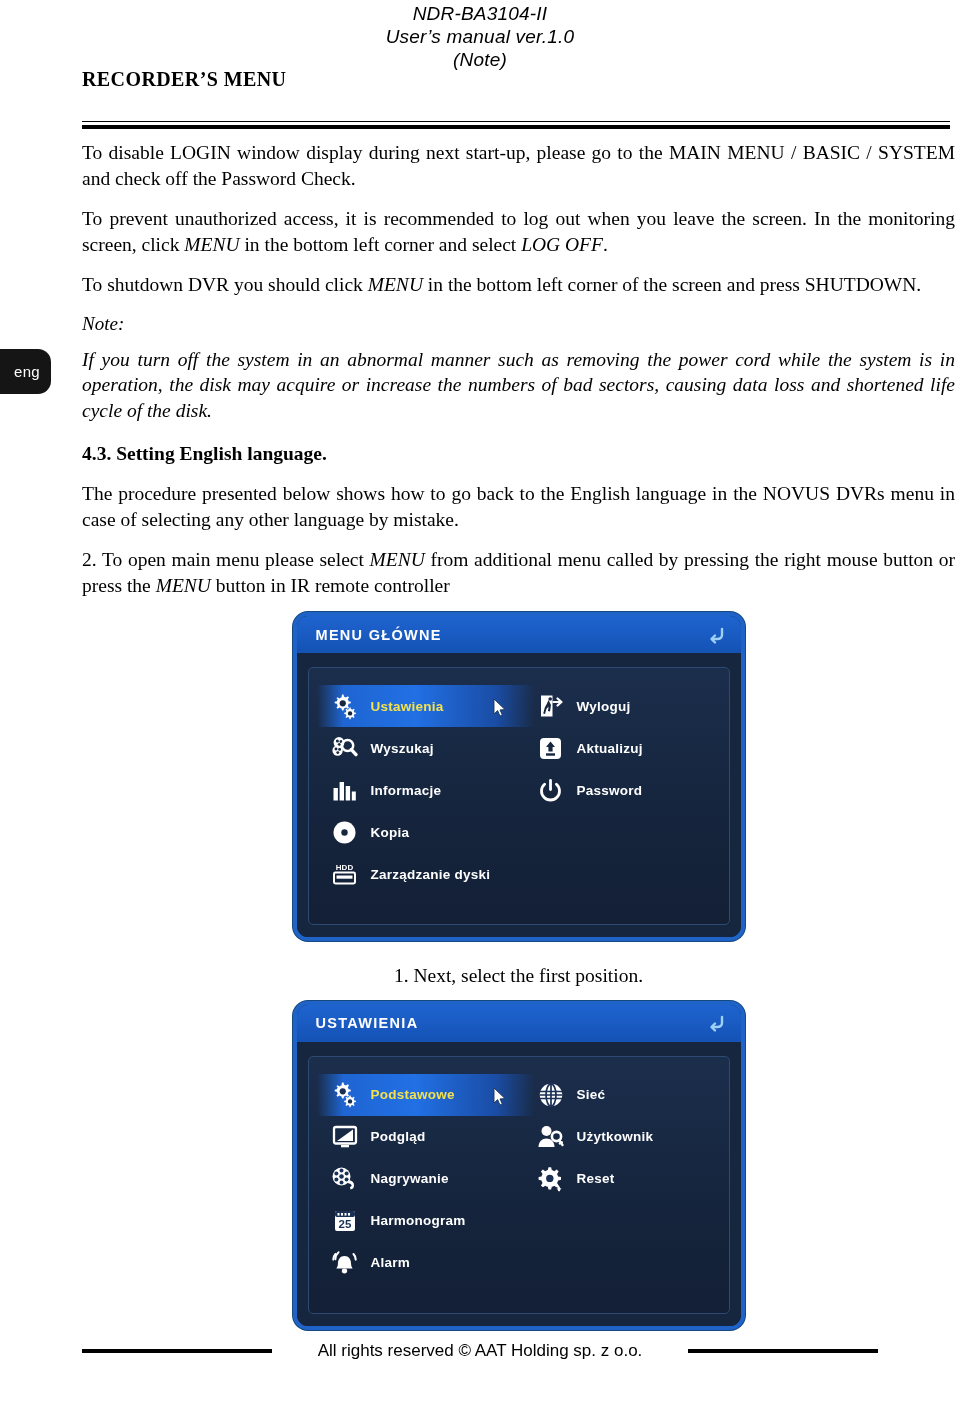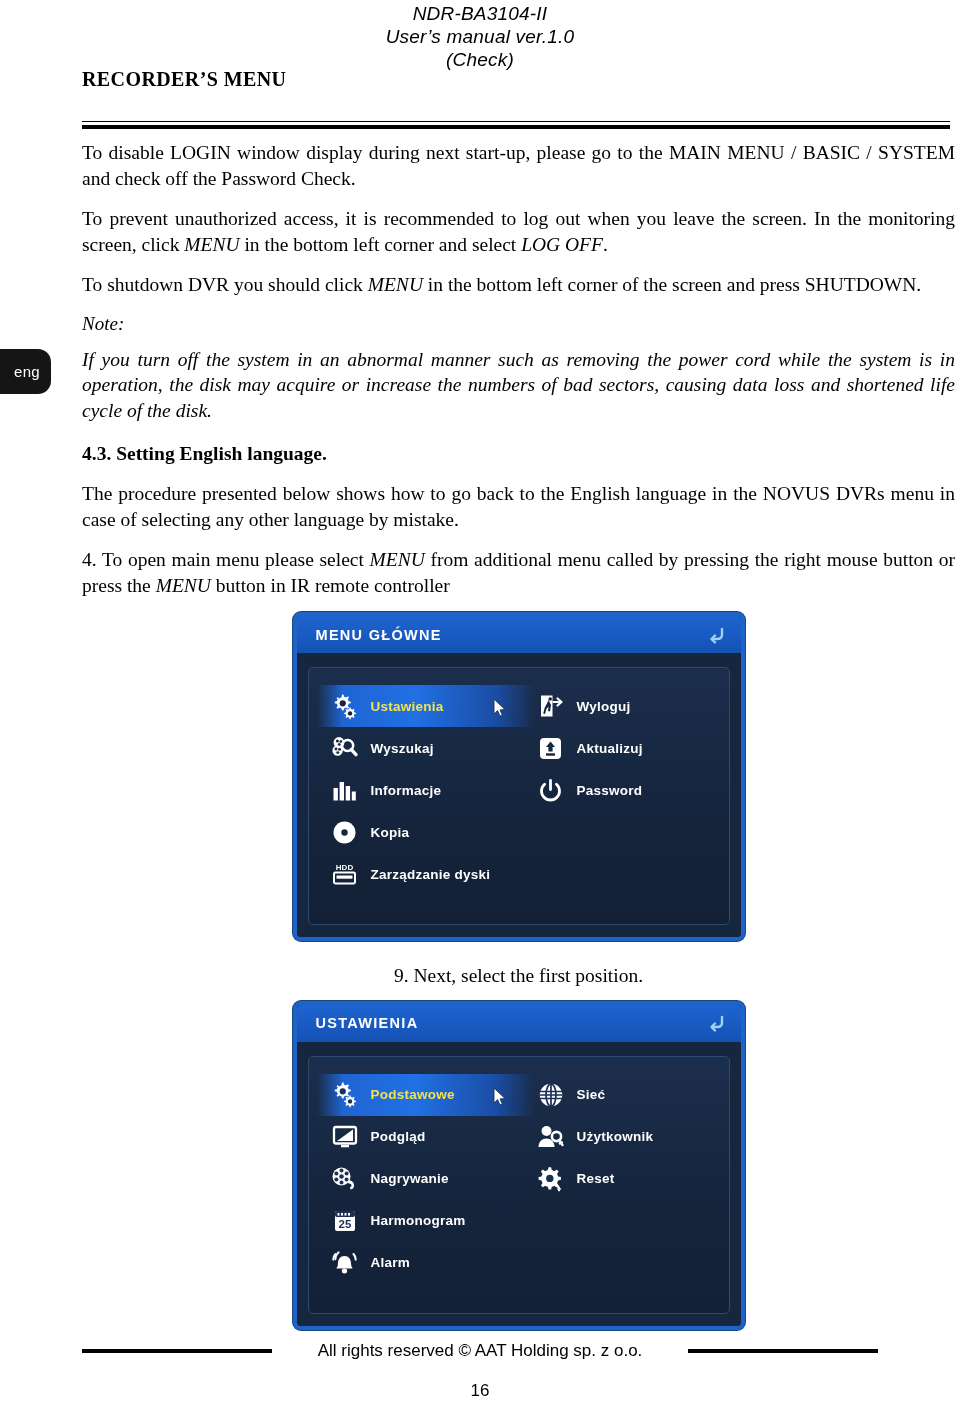--- a/index.html
+++ b/index.html
@@ -107,21 +107,21 @@
     font-size: 19.5px;
     line-height: 25.5px;
     text-align: justify;
   }
 
   
   .shot-wrap { display: flex; justify-content: center; }
   .dvr {
     width: 452px;
     border: 4px solid #1f63c8;
-    border-radius: 8px;
+    border-radius: 15px;
     background: #16263f;
     overflow: hidden;
     position: relative;
     box-shadow: 0 0 0 1px #15497f;
   }
   .dvr-titlebar {
     height: 37px;
     background: linear-gradient(to bottom, #1e63cf 0%, #1a5cc4 45%, #1452b4 100%);
     display: flex;
     align-items: center;
@@ -230,21 +230,21 @@
     font-size: 17px;
   }
 </style>
 </head>
 <body>
 
 <div class="page-header">
   <div class="doc-id">
     <div>NDR-BA3104-II</div>
     <div>User’s manual ver.1.0</div>
-    <div>(Check)</div>
+    <div>(Note)</div>
   </div>
   <div class="chapter-title">RECORDER’S MENU</div>
   <div class="rule-group">
     <div class="rule-thin"></div>
     <div class="rule-gap"></div>
     <div class="rule-thick"></div>
   </div>
 </div>
 
 <div class="lang-tab">
@@ -270,21 +270,21 @@
 
   <p class="note-body">If you turn off the system in an abnormal manner such as removing the power cord while the system is in operation, the disk may acquire or increase the numbers of bad sectors, causing data loss and shortened life cycle of the disk.</p>
 
   <h2 class="section-heading">4.3. Setting English language.</h2>
 
   <p class="para">
     <span>The procedure presented below shows how to go back to the English language in the NOVUS DVRs menu in case of selecting any other language by mistake.</span>
   </p>
 
   <p class="step">
-    <span>4. To open main menu please select </span><span class="it">MENU</span><span> from additional menu called by pressing the right mouse button or press the </span><span class="it">MENU</span><span> button in IR remote controller</span>
+    <span>2. To open main menu please select </span><span class="it">MENU</span><span> from additional menu called by pressing the right mouse button or press the </span><span class="it">MENU</span><span> button in IR remote controller</span>
   </p>
 
   <div class="shot-wrap" style="margin-top:14px;">
     <div class="dvr">
       <div class="dvr-titlebar">
         <span class="dvr-title">MENU GŁÓWNE</span>
         <span>
           <svg class="back-arrow" viewBox="0 0 20 20" fill="none" stroke="#9fd0f5" stroke-width="2.4" stroke-linecap="round" stroke-linejoin="round">
             <path d="M15 4 L15 10 Q15 14 10 14 L5 14"></path>
             <path d="M8 10.5 L4.5 14 L8 17.5"></path>
@@ -399,21 +399,21 @@
               </div>
 
             </div>
           </div>
         </div>
       </div>
     </div>
   </div>
 
   <p class="step" style="margin-top:22px; text-align:center;">
-    <span>9. Next, select the first position.</span>
+    <span>1. Next, select the first position.</span>
   </p>
 
   <div class="shot-wrap" style="margin-top:12px;">
     <div class="dvr">
       <div class="dvr-titlebar">
         <span class="dvr-title">USTAWIENIA</span>
         <span>
           <svg class="back-arrow" viewBox="0 0 20 20" fill="none" stroke="#9fd0f5" stroke-width="2.4" stroke-linecap="round" stroke-linejoin="round">
             <path d="M15 4 L15 10 Q15 14 10 14 L5 14"></path>
             <path d="M8 10.5 L4.5 14 L8 17.5"></path>
@@ -545,14 +545,13 @@
   </div>
 
 </div>
 
 <div class="footer">
   <div class="footer-line">
     <div class="footer-rule"></div>
     <div class="footer-text">All rights reserved © AAT Holding sp. z o.o.</div>
     <div class="footer-rule"></div>
   </div>
-  <div class="page-number">16</div>
 </div>
 
 </body></html>

